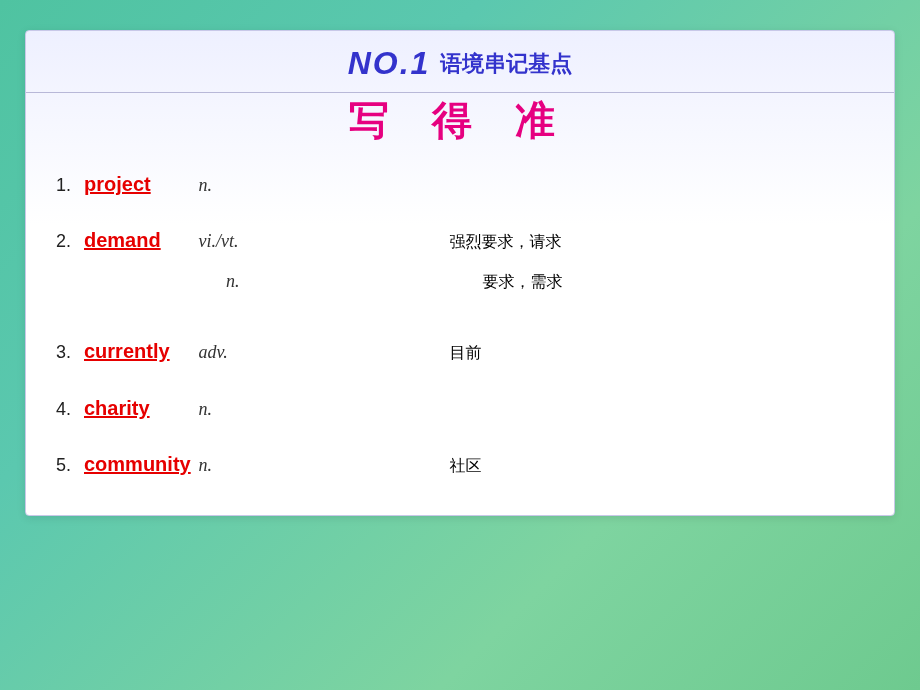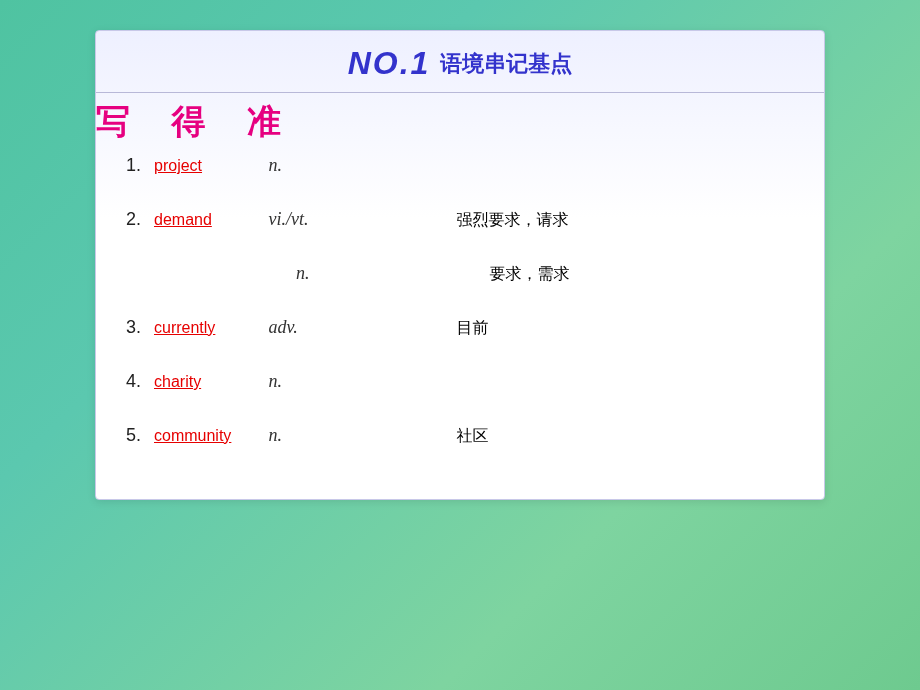--- a/index.html
+++ b/index.html
@@ -31,21 +31,21 @@
     .title-text {
       font-size: 26px;
       font-weight: bold;
       color: #e60000;
       font-family: Arial, "SimHei", sans-serif;
       letter-spacing: 2px;
     }
 
     .white-panel {
       background: linear-gradient(180deg, #eef0ff 0%, #ffffff 40%);
-      width: 730px;
+      width: 870px;
       border-radius: 4px;
       padding: 0 0 20px 0;
       box-shadow: 0 2px 8px rgba(0,0,0,0.1);
       border: 1px solid #c8c8e8;
     }
 
     .no1-header {
       text-align: center;
       padding: 14px 20px 10px;
       border-bottom: 1px solid #b8b8d8;
@@ -78,26 +78,27 @@
     }
 
     .section-header {
       padding: 14px 30px 10px;
       font-size: 18px;
       color: #222;
       font-family: "SimSun", "宋体", serif;
     }
 
     .write-title {
-      font-size: 34px;
+      text-align: center;
+      font-size: 40px;
       font-weight: bold;
       color: #e60080;
       letter-spacing: 16px;
       font-family: "SimHei", "黑体", sans-serif;
-      margin: 6px 0 10px;
+      margin: 0 0 10px;
     }
 
     .vocab-list {
       padding: 0 30px;
     }
 
     .vocab-item {
       display: flex;
       align-items: baseline;
       margin-bottom: 18px;
@@ -113,26 +114,27 @@
     }
 
     .item-num {
       font-size: 18px;
       color: #222;
       min-width: 28px;
       font-family: Arial, sans-serif;
     }
 
     .item-word {
-      font-size: 16px;
-      font-weight: normal;
+      font-size: 20px;
+      font-weight: bold;
       color: #e60000;
       text-decoration: underline;
       font-family: Arial, sans-serif;
       min-width: 110px;
+      margin-top: 15px;
     }
 
     .item-pos {
       font-size: 18px;
       color: #333;
       font-style: italic;
       min-width: 90px;
       font-family: "Times New Roman", Times, serif;
     }
 

